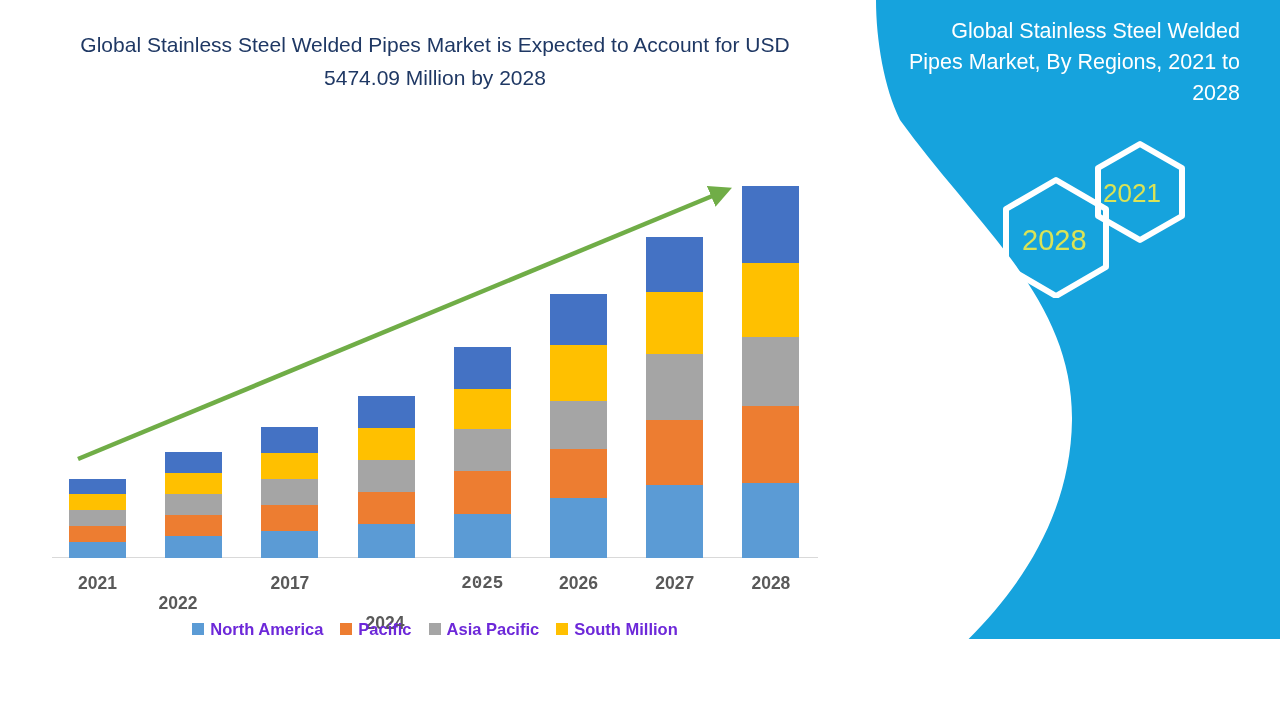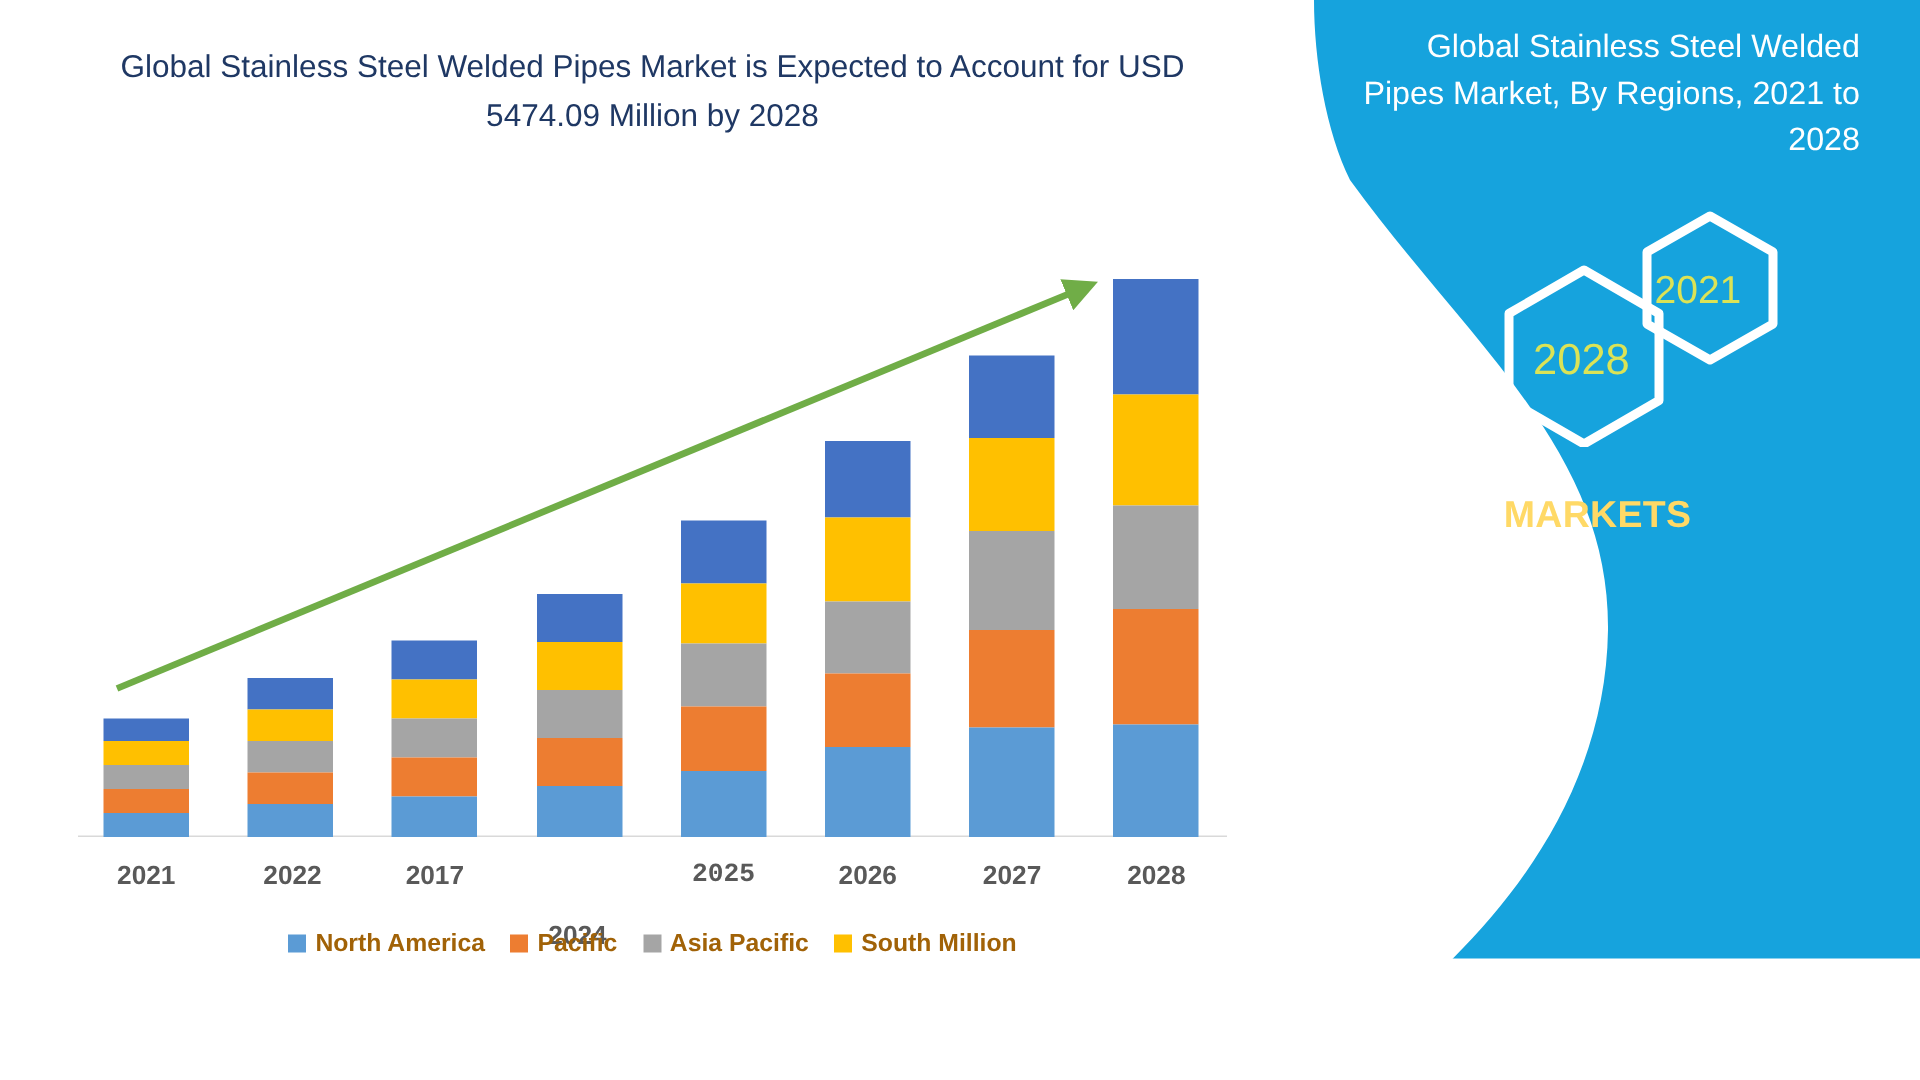--- a/index.html
+++ b/index.html
@@ -54,21 +54,21 @@
     position:absolute;width:90px;text-align:center;color:#595959;
     font-size:17.5px;font-weight:bold;font-family:"Liberation Sans", sans-serif;
   }
   .legend{
     position:absolute;left:40px;top:617px;width:790px;height:24px;
     display:flex;align-items:center;justify-content:center;gap:17px;
   }
   .legend-item{display:flex;align-items:center;gap:6px;}
   .swatch{width:12px;height:12px;display:inline-block;}
   .legend-text{
-    color:#a16207;font-size:16.5px;font-weight:bold;white-space:nowrap;
+    color:#6d28d9;font-size:16.5px;font-weight:bold;white-space:nowrap;
     font-family:"Liberation Sans", sans-serif;
   }
   .arrow{position:absolute;left:0;top:0;width:840px;height:720px;pointer-events:none;}
 </style>
 </head>
 <body>
 
 <div id="root">
 
   <div class="chart-title">Global Stainless Steel Welded Pipes Market is Expected to Account for USD 5474.09 Million by 2028</div>
@@ -140,21 +140,21 @@
           <div class="seg" title="Middle East and Africa 2028" style="height: 77px; background: rgb(68, 114, 196);"></div>
           <div class="seg" title="South America 2028" style="height: 74px; background: rgb(255, 192, 0);"></div>
           <div class="seg" title="Asia Pacific 2028" style="height: 69px; background: rgb(165, 165, 165);"></div>
           <div class="seg" title="Europe 2028" style="height: 77px; background: rgb(237, 125, 49);"></div>
           <div class="seg" title="North America 2028" style="height: 75px; background: rgb(91, 155, 213);"></div>
         </div>
       </div>
 
     <div class="xlabels">
         <div class="xlabel" style="left: 52.5px;">2021</div>
-        <div class="xlabel" style="left: 150px;">2022</div>
+        <div class="xlabel" style="left: 133px; margin-top: 20px;">2022</div>
         <div class="xlabel" style="left: 244.9px;">2017</div>
         <div class="xlabel" style="left: 340px; margin-top: 40px;">2024</div>
         <div class="xlabel" style="left: 437.3px; font-family: Liberation Mono, monospace;">2025</div>
         <div class="xlabel" style="left: 533.5px;">2026</div>
         <div class="xlabel" style="left: 629.7px;">2027</div>
         <div class="xlabel" style="left: 725.9px;">2028</div>
       </div>
   </div>
 
   <div class="legend">
@@ -192,18 +192,17 @@
 
           <polygon points="150,6 192,30 192,78 150,102 108,78 108,30" fill="none" stroke="#ffffff" stroke-width="6" stroke-linejoin="round"></polygon>
 
           <polygon points="66,42 116,71 116,129 66,158 16,129 16,71" fill="none" stroke="#ffffff" stroke-width="6" stroke-linejoin="round"></polygon>
         </svg>
         <div class="hex-label hex-2021">2021</div>
         <div class="hex-label hex-2028">2028</div>
       </div>
 
       <div class="brand">
-        <div>MARKETS</div>
       </div>
     </div>
   </div>
 
 </div>
 
 </body></html>

